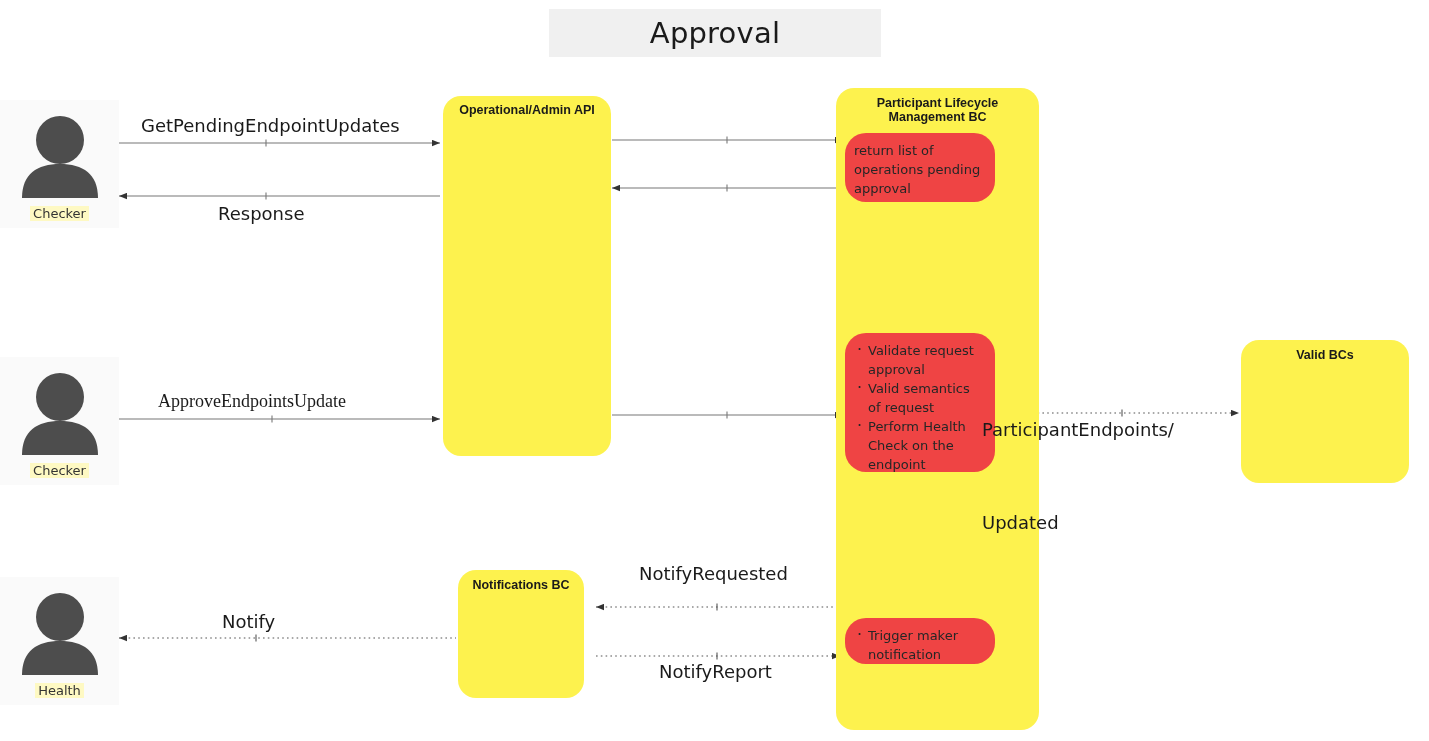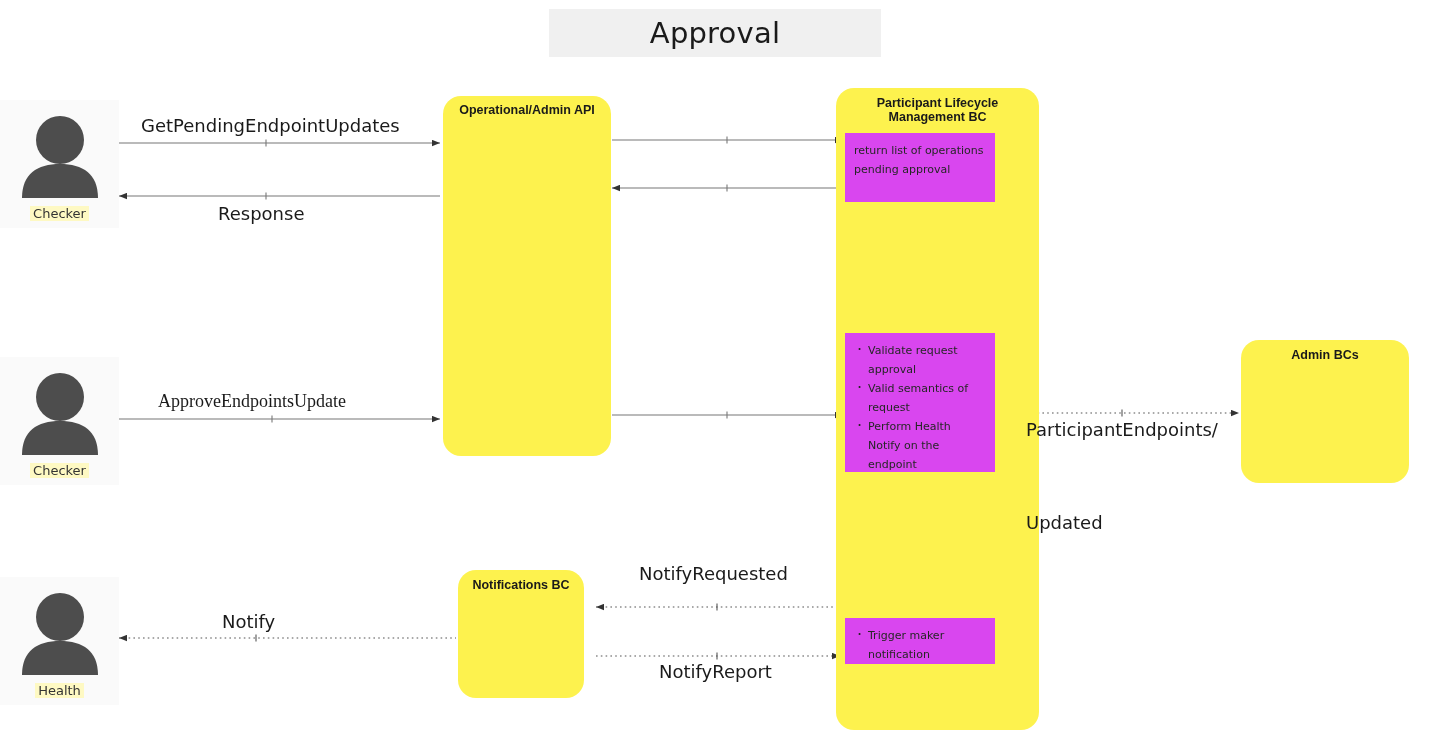--- a/index.html
+++ b/index.html
@@ -53,27 +53,28 @@
     font-size:12.5px;
     font-weight:bold;
     color:#1a1a1a;
     font-family:"Liberation Sans", sans-serif;
     line-height:14px;
   }
 
   
   .note{
     position:absolute;
-    background:#d946ef;
+    background:#ef4444;
     color:#262626;
-    font-size:11px;
+    font-size:13px;
     line-height:19px;
     font-family:"DejaVu Sans", sans-serif;
     box-sizing:border-box;
     padding:8px 9px;
+    border-radius:21px;
   }
   .note ul{margin:0;padding:0;list-style:none;}
   .note li{
     position:relative;
     padding-left:14px;
     margin:0 0 0 0;
   }
   .note li:before{
     content:"\00B7";
     position:absolute;left:3px;top:-1px;
@@ -198,48 +199,48 @@
 
   <div class="abs lane" style="left:836px;top:88px;width:171px;height:642px;padding-left:32px;">
     <div class="lane-title" style="top:8px;padding:0 8px;">Participant Lifecycle Management BC</div>
   </div>
 
   <div class="abs lane" style="left:458px;top:570px;width:126px;height:128px;">
     <div class="lane-title" style="top:8px;">Notifications BC</div>
   </div>
 
   <div class="abs lane" style="left:1241px;top:340px;width:168px;height:143px;">
-    <div class="lane-title" style="top:8px;">Admin BCs</div>
+    <div class="lane-title" style="top:8px;">Valid BCs</div>
   </div>
 
   <div class="note" style="left:845px;top:133px;width:150px;height:69px;">
     <span>return list of operations pending approval</span>
   </div>
 
   <div class="note" style="left:845px;top:333px;width:150px;height:139px;">
     <ul>
       <li>Validate request approval</li>
       <li>Valid semantics of request</li>
-      <li>Perform Health Notify on the endpoint</li>
+      <li>Perform Health Check on the endpoint</li>
     </ul>
   </div>
 
   <div class="note" style="left:845px;top:618px;width:150px;height:46px;">
     <ul>
       <li>Trigger maker notification</li>
     </ul>
   </div>
 
   <div class="msg-label" style="left:141px;top:113px;">GetPendingEndpointUpdates</div>
 
   <div class="msg-label" style="left:218px;top:201px;">Response</div>
 
   <div class="msg-label" style="left:158px;top:389px;font-family:Liberation Serif, serif;">ApproveEndpointsUpdate</div>
 
-  <div class="msg-label" style="left:1026px;top:352px;line-height:31px;">
+  <div class="msg-label" style="left:982px;top:352px;line-height:31px;">
     <div>ParticipantEndpoints/</div>
     <div>Updated</div>
   </div>
 
   <div class="msg-label" style="left:639px;top:561px;">NotifyRequested</div>
 
   <div class="msg-label" style="left:659px;top:659px;">NotifyReport</div>
 
   <div class="msg-label" style="left:222px;top:609px;">Notify</div>
 

